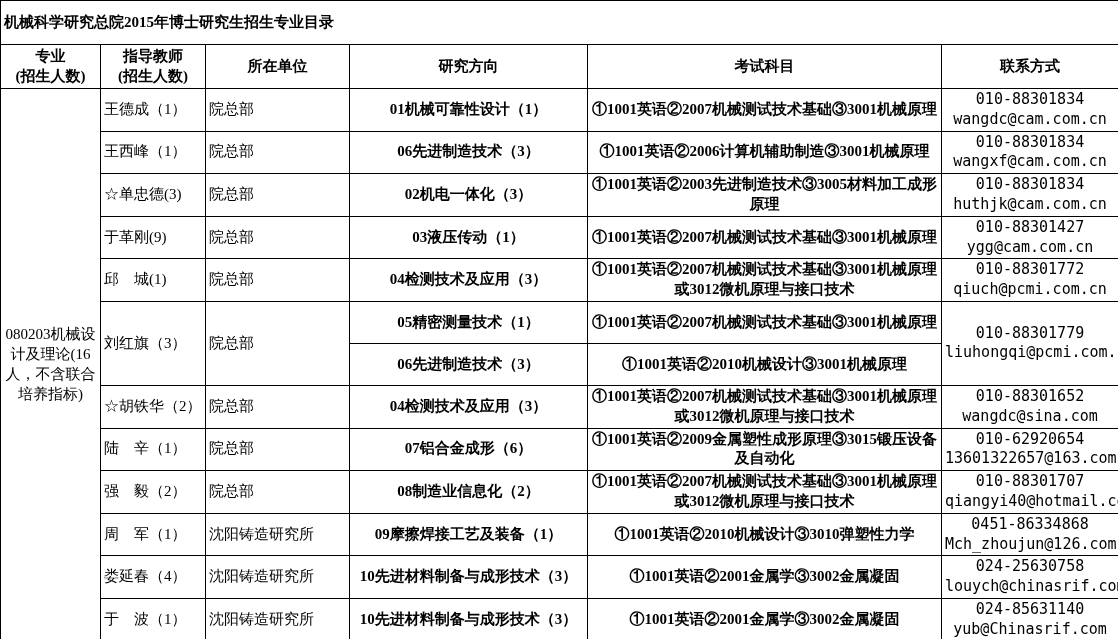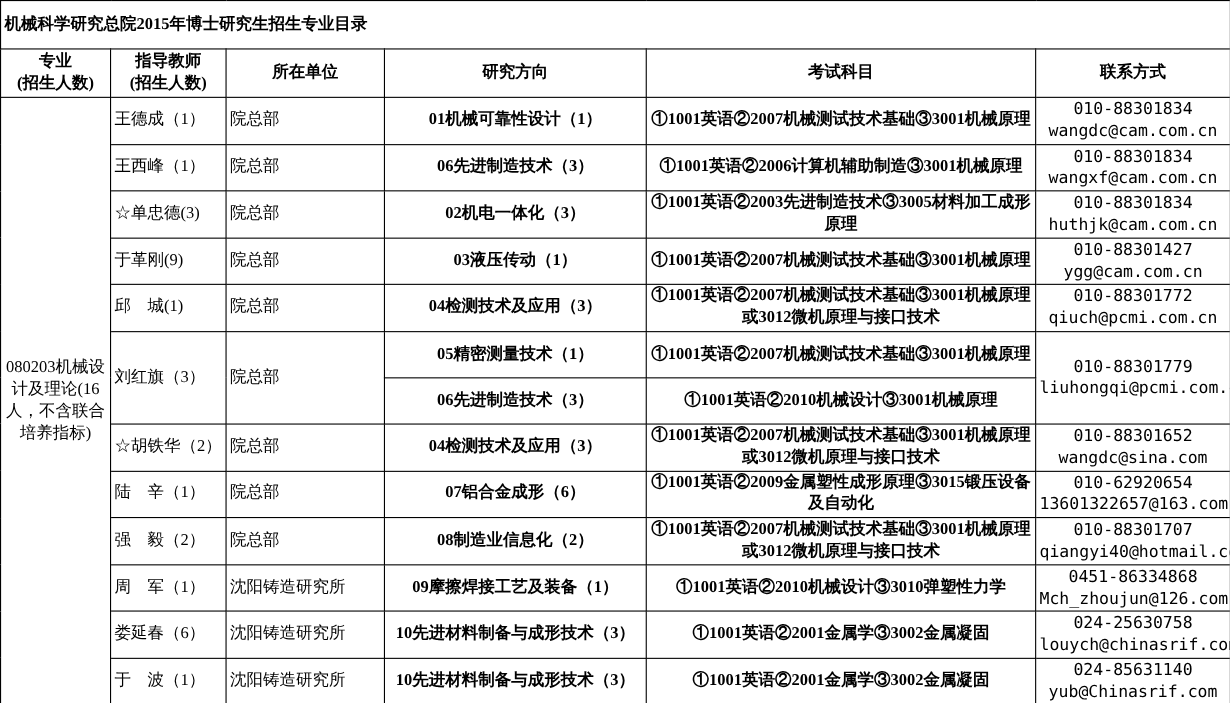--- a/index.html
+++ b/index.html
@@ -200,21 +200,21 @@
     <td class="unit-cell">沈阳铸造研究所</td>
     <td class="dir-cell">09摩擦焊接工艺及装备（1）</td>
     <td class="exam-cell">①1001英语②2010机械设计③3010弹塑性力学</td>
     <td class="contact-cell">
       <div>0451-86334868</div>
       <div>Mch_zhoujun@126.com</div>
     </td>
   </tr>
 
   <tr class="data-row">
-    <td class="teacher-cell">娄延春（6）</td>
+    <td class="teacher-cell">娄延春（4）</td>
     <td class="unit-cell">沈阳铸造研究所</td>
     <td class="dir-cell">10先进材料制备与成形技术（3）</td>
     <td class="exam-cell">①1001英语②2001金属学③3002金属凝固</td>
     <td class="contact-cell">
       <div>024-25630758</div>
       <div>louych@chinasrif.com</div>
     </td>
   </tr>
 
   <tr class="data-row">

